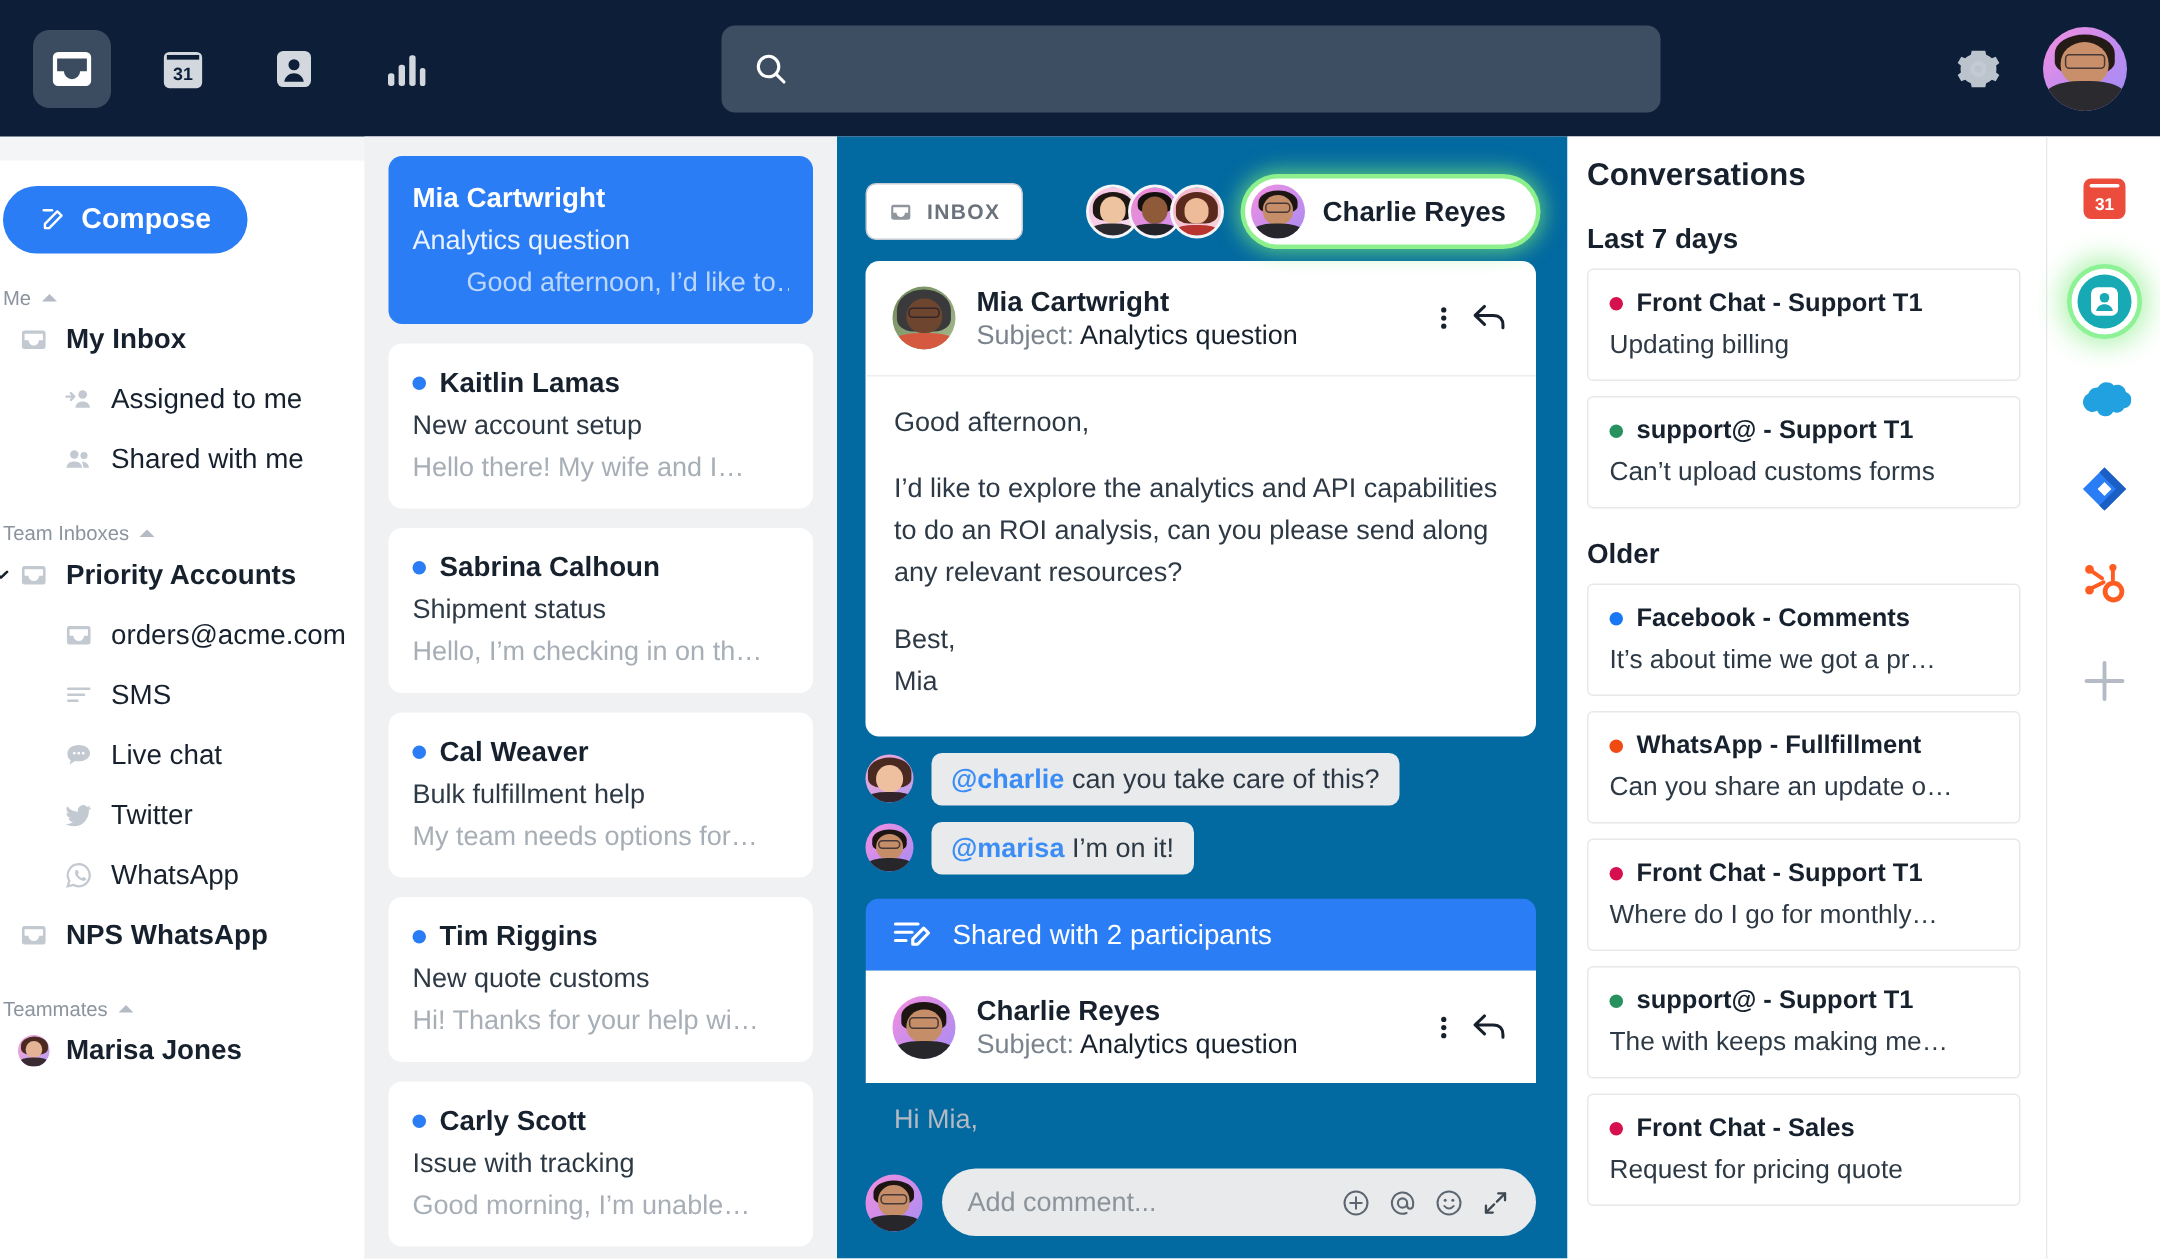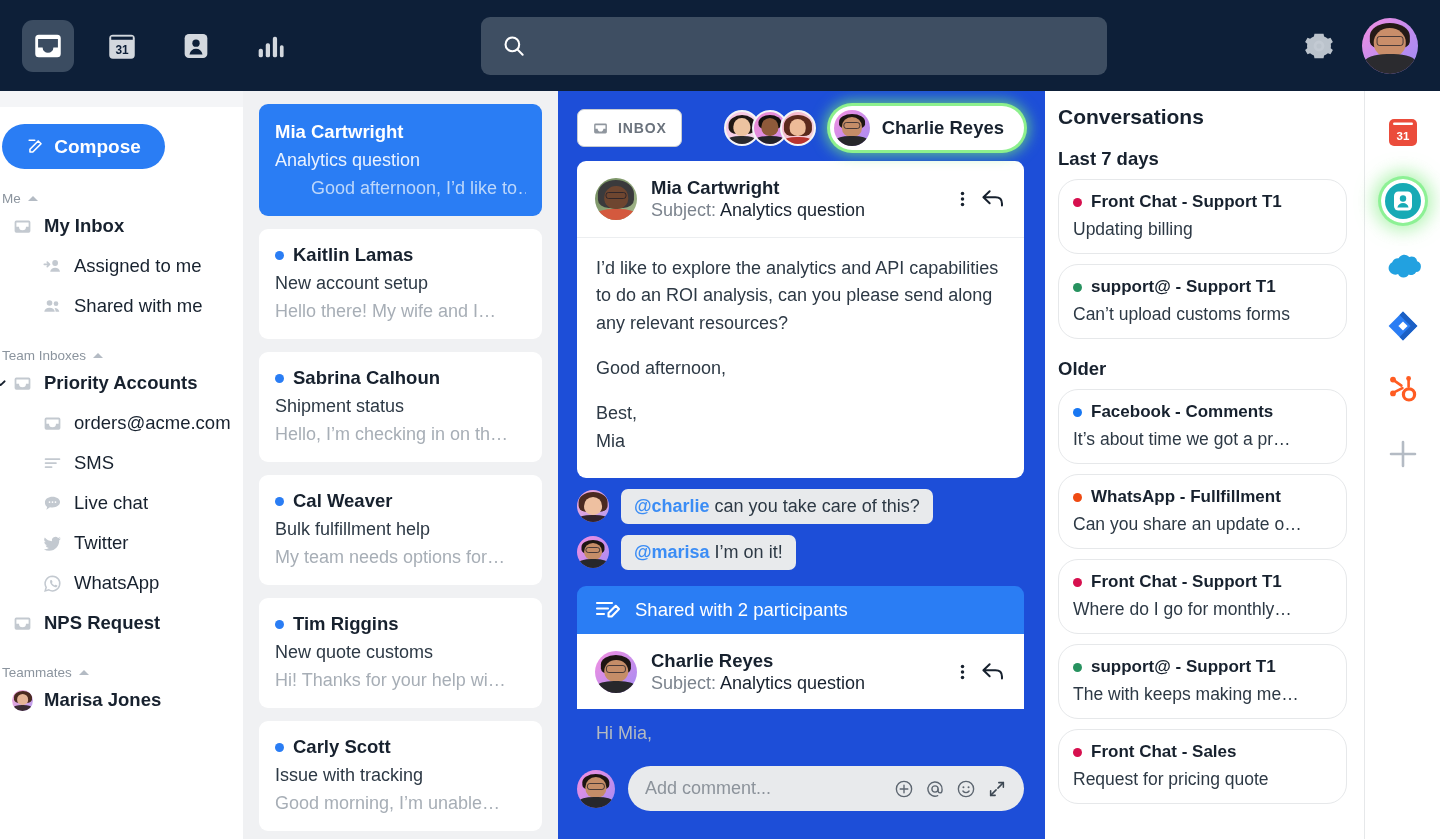--- a/index.html
+++ b/index.html
@@ -93,21 +93,21 @@
   .conv-card.sel .conv-name { color:#fff; }
   .dot-unread { width:9px; height:9px; border-radius:50%; background:#2a7df4; flex:none; }
   .conv-subj { font-size:18px; color:#2d3945; margin-top:7px; }
   .conv-card.sel .conv-subj { color:#eaf2ff; }
   .conv-prev { font-size:18px; color:#a7aeb6; margin-top:7px; white-space:nowrap; overflow:hidden; }
   .conv-card.sel .conv-prev { color:#bcd7fb;margin-left:36px; }
 
   
   .thread {
     position:absolute; left:558px; top:91px; width:487px; height:748px;
-    background:#1d4ed8; padding:16px 21px 0 19px; overflow:hidden;
+    background:#0369a1; padding:29px 21px 0 19px; overflow:hidden;
   }
   .thread-head { display:flex; align-items:center; height:42px; }
   .inbox-btn {
     display:flex; align-items:center; gap:9px; height:38px; padding:0 14px;
     border:1px solid #c7ccd2; border-radius:7px; background:#fff;
     font-size:14px; letter-spacing:.9px; color:#6a727c; font-weight:600; cursor:pointer;
     font-family:"Liberation Sans",sans-serif;
   }
   .av-stack { display:flex; margin-left:auto; }
   .av-stack .ph { width:36px; height:36px; border:2.5px solid #f4f5f7; margin-left:-8px; }
@@ -161,21 +161,21 @@
 
   
   .rightcol {
     position:absolute; left:1045px; top:91px; width:320px; height:748px;
     background:#fff; padding:14px 17px 0 13px; overflow:hidden;
     border-right:1px solid #e6e8ea;
   }
   .rc-title { font-size:21px; font-weight:700; color:#17212e; }
   .rc-group { font-size:18.5px; font-weight:700; color:#17212e; margin:19px 0 9px 0; }
   .rc-card {
-    border:1px solid #e6e8ea; border-radius:20px; padding:12px 14px 13px 14px; margin-bottom:10px;
+    border:1px solid #e6e8ea; border-radius:4px; padding:12px 14px 13px 14px; margin-bottom:10px;
     cursor:pointer;
   }
   .rc-name { font-size:17px; font-weight:700; color:#17212e; display:flex; align-items:center; gap:9px; }
   .rc-dot { width:9px; height:9px; border-radius:50%; flex:none; }
   .rc-prev { font-size:17.5px; color:#2d3945; margin-top:7px; white-space:nowrap; overflow:hidden; }
 
   
   .rail {
     position:absolute; left:1365px; top:91px; width:75px; height:748px;
     background:#fff; display:flex; flex-direction:column; align-items:center;
@@ -351,21 +351,21 @@
         <path fill="none" stroke="#c3c9d0" stroke-width="1.7" d="M12 3.6a8.4 8.4 0 0 0-7.2 12.7L3.6 20.4l4.2-1.1A8.4 8.4 0 1 0 12 3.6Z"></path>
         <path fill="#c3c9d0" d="M9.4 8.4c.2-.4.5-.4.8-.4h.5c.2 0 .4 0 .6.5l.7 1.6c.1.2 0 .4-.1.6l-.4.5c-.1.2-.2.3 0 .6.3.5 1.3 1.8 2.6 2.3.3.1.5.1.7-.1l.5-.5c.2-.2.4-.2.6-.1l1.5.8c.3.1.3.3.3.5 0 .3-.3 1.1-.9 1.3-.6.3-1.5.3-2.4 0-1.7-.5-3-1.6-3.9-2.8-.7-.9-1.3-2-1.3-3 0-.7.2-1.3.4-1.6Z"></path>
       </svg>
       <span>WhatsApp</span>
     </div>
 
     <div class="nav-row l1">
       <svg class="nav-ico" viewBox="0 0 24 24">
         <path fill="#c3c9d0" d="M3 7a2 2 0 0 1 2-2h14a2 2 0 0 1 2 2v10a2 2 0 0 1-2 2H5a2 2 0 0 1-2-2V7Zm2 5.4h3a4 4 0 0 0 8 0h3V7.4H5v5Z"></path>
       </svg>
-      <span>NPS Request</span>
+      <span>NPS WhatsApp</span>
     </div>
 
     <div class="nav-section">
       <span>Teammates</span>
       <i class="caret-up"></i>
     </div>
 
     <div class="nav-row l1">
       <div class="ph" style="width:21px;height:21px;background:linear-gradient(135deg,#f6a9d6,#b79cf0);">
         <div class="hair" style="width:86%;height:60%;top:6%;background:#4a2a20;"></div>
@@ -495,22 +495,22 @@
             </svg>
           </span>
           <span class="ic-btn">
             <svg width="25" height="22" viewBox="0 0 26 22">
               <path d="M9 3L2.5 9.2 9 15.4M2.8 9.2H15c5 0 6.8 3.2 6.8 6.6v2" fill="none" stroke="#17212e" stroke-width="2.1" stroke-linecap="round" stroke-linejoin="round"></path>
             </svg>
           </span>
         </div>
       </div>
       <div class="msg-body">
+        <p>Good afternoon,</p>
         <p>I’d like to explore the analytics and API capabilities to do an ROI analysis, can you please send along any relevant resources?</p>
-        <p>Good afternoon,</p>
         <p>
           <span>Best,</span><br>
           <span>Mia</span>
         </p>
       </div>
     </div>
 
     <div class="comment-row">
       <div class="ph" style="background:linear-gradient(135deg,#f6a9d6,#b79cf0);">
         <div class="hair" style="width:90%;height:62%;top:6%;background:#4a2a20;"></div>

